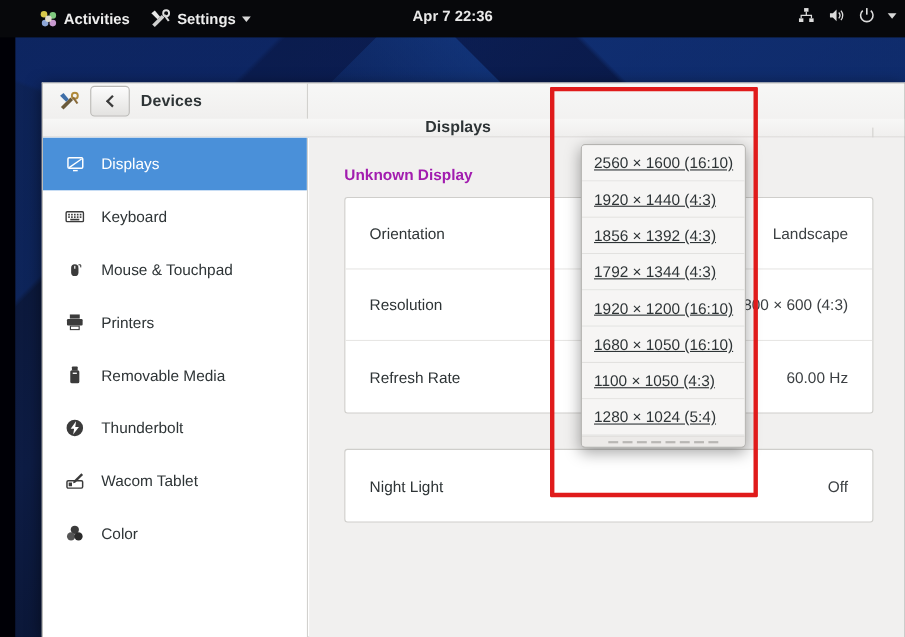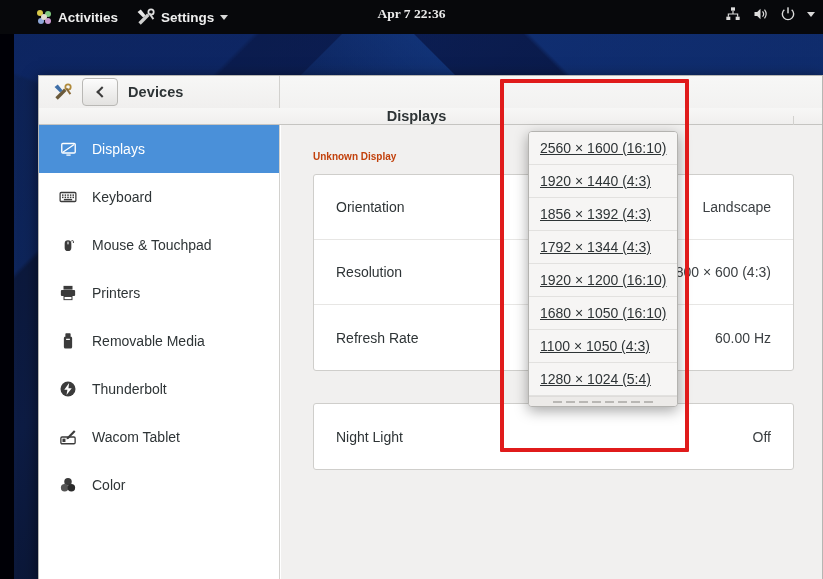--- a/index.html
+++ b/index.html
@@ -72,21 +72,21 @@
     white-space: nowrap;
   }
   #topbar .left { display: flex; align-items: center; margin-left: 28px; }
   #topbar .center {
     position: absolute;
     left: 0; right: 0; top: 0;
     height: 28px;
     display: flex; align-items: center; justify-content: center;
     pointer-events: none;
   }
-  #topbar .clock { font-weight: bold; color: #e9e9e9; font-size: 13.5px; font-family: Liberation Serif, serif; }
+  #topbar .clock { font-weight: bold; color: #e9e9e9; font-size: 13.5px; }
   #topbar .right {
     position: absolute; right: 8px; top: 0;
     height: 28px;
     display: flex; align-items: center; gap: 11px;
   }
   .gnome-logo {
     width: 15px; height: 15px;
     position: relative;
     display: inline-block;
   }
@@ -215,23 +215,23 @@
   
   #content {
     position: absolute;
     left: 242px; top: 49px;
     width: 543px; height: 455px;
     background: #f1f0ef;
     overflow: hidden;
   }
   .display-name {
     margin: 26px 0 12px 32px;
-    font-size: 10px;
+    font-size: 14px;
     font-weight: bold;
-    color: #c2410c;
+    color: #a21caf;
   }
   .card {
     margin: 0 30px 0 32px;
     background: #ffffff;
     border: 1px solid #cfcecb;
     border-radius: 3px;
     overflow: hidden;
   }
   .row {
     height: 65px;

